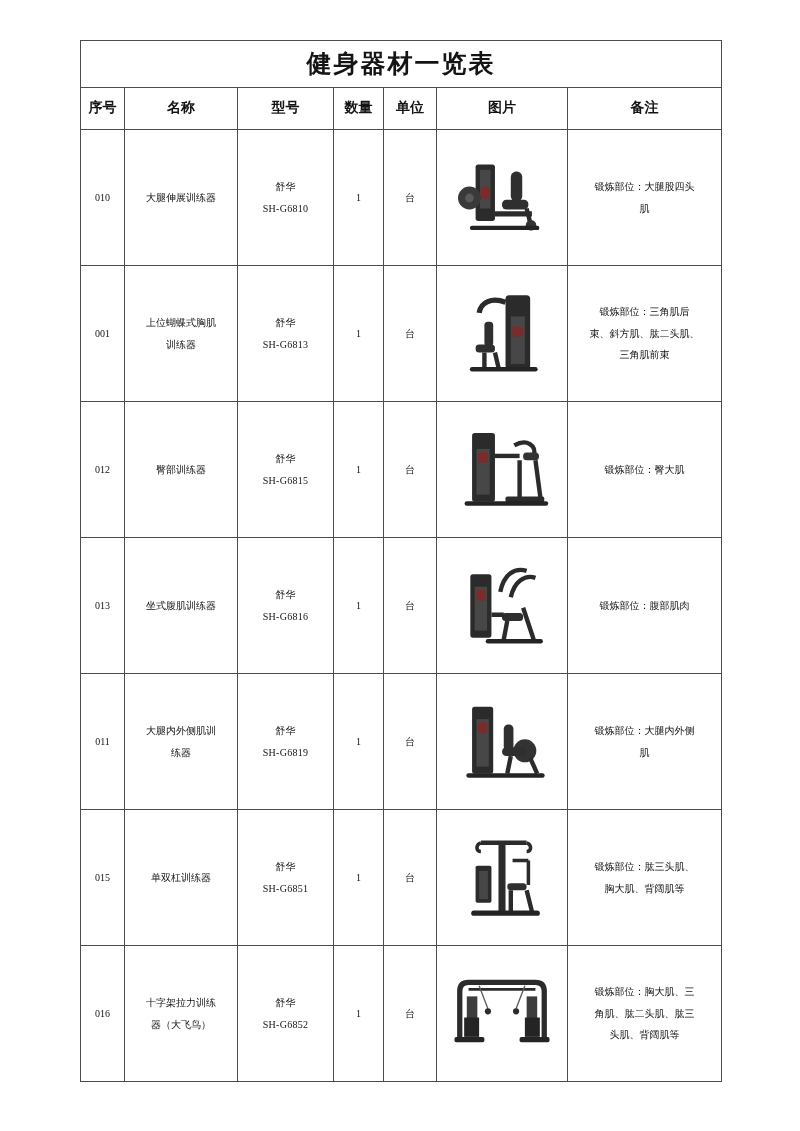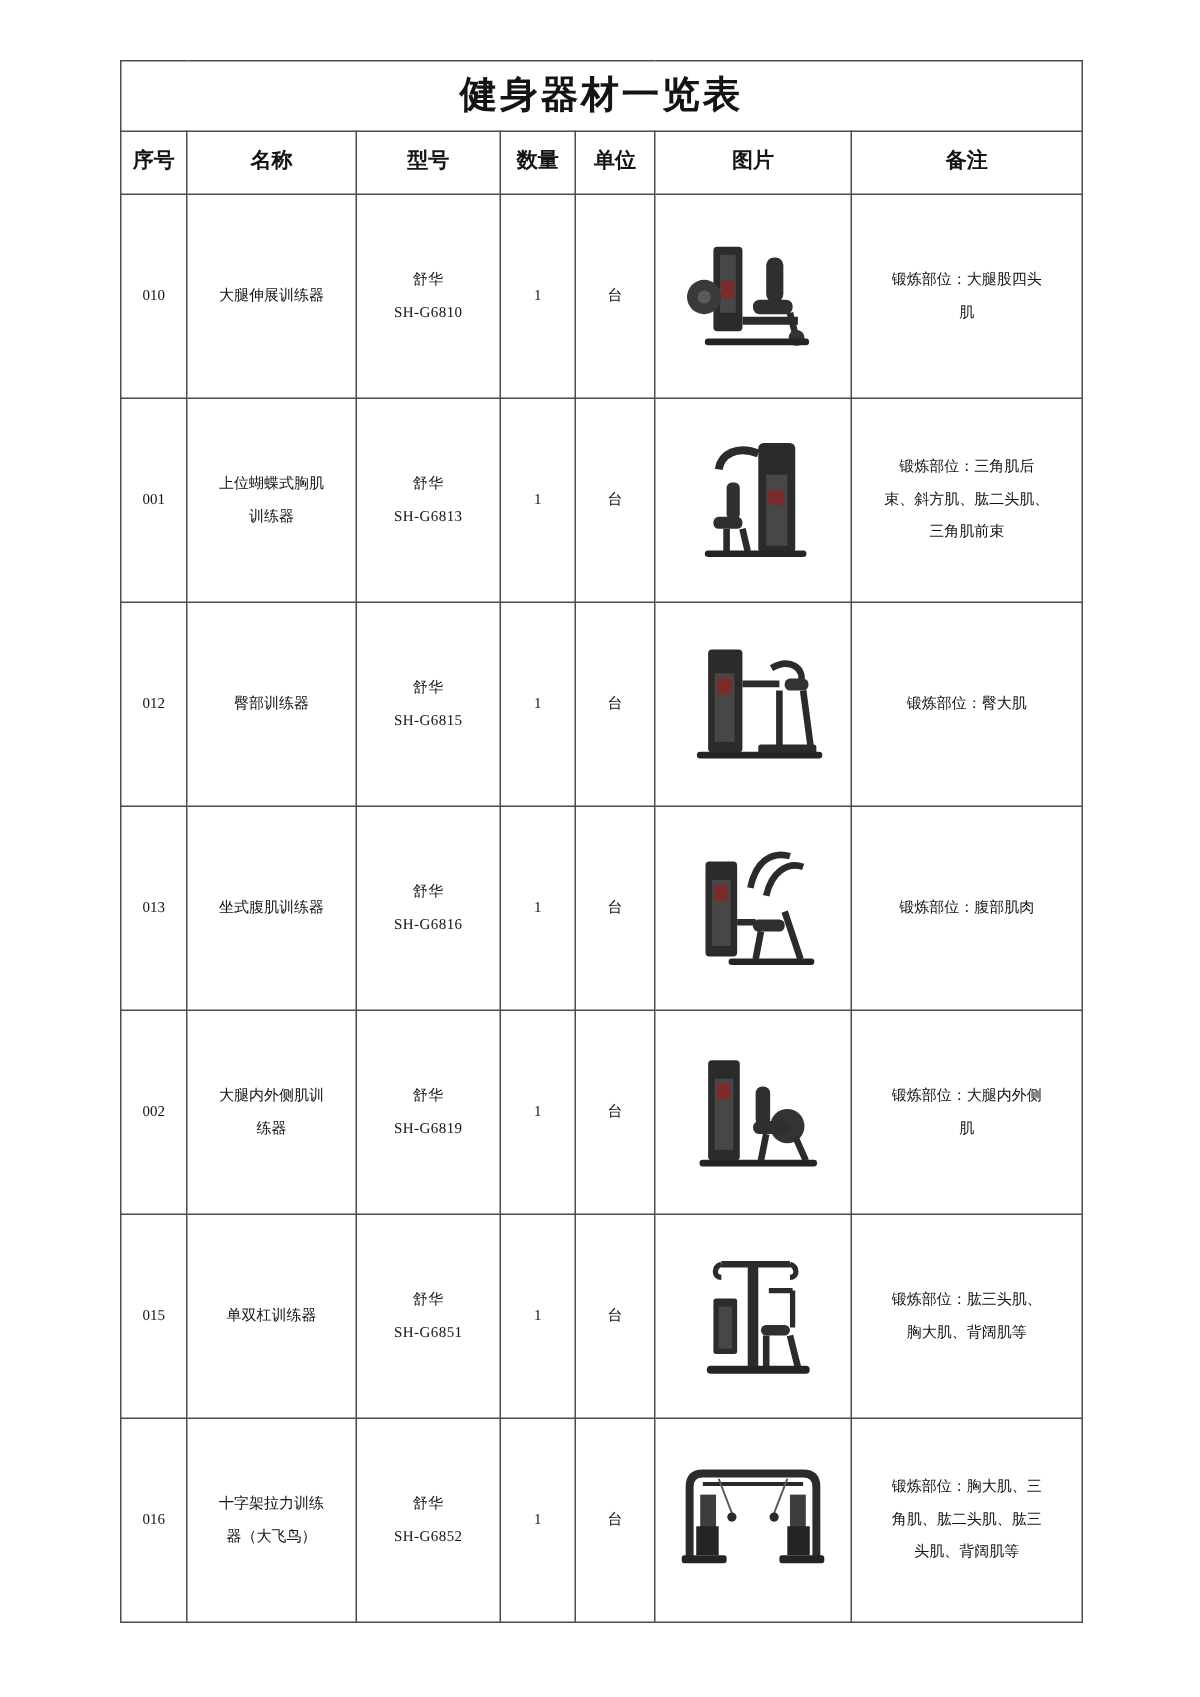--- a/index.html
+++ b/index.html
@@ -132,21 +132,21 @@
                 <path d="M58,34 C62,14 74,6 88,10" stroke="#2b2b2b" stroke-width="5" fill="none"></path>
                 <path d="M70,40 C74,22 86,14 98,18" stroke="#2b2b2b" stroke-width="5" fill="none"></path>
                 <rect x="60" y="58" width="24" height="9" rx="4" fill="#2f2f2f"></rect>
                 <path d="M48,60 H62 M66,67 L62,88 M84,52 L96,88" stroke="#2b2b2b" stroke-width="5" fill="none"></path>
                 <path d="M44,90 H104" stroke="#242424" stroke-width="5" stroke-linecap="round"></path>
               </svg></span>
     </td>
     <td class="c-remark">锻炼部位：腹部肌肉</td>
   </tr>
         <tr class="data-row" style="height: 102px;">
-    <td class="c-no">002</td>
+    <td class="c-no">011</td>
     <td class="c-name">大腿内外侧肌训
 练器</td>
     <td class="c-model">舒华
 SH-G6819</td>
     <td class="c-qty">1</td>
     <td class="c-unit">台</td>
     <td class="c-img">
       <span class="photo"><svg viewBox="0 0 120 100" width="112" height="88">
                 <rect x="26" y="10" width="24" height="76" rx="3" fill="#2b2b2b"></rect>
                 <rect x="31" y="24" width="14" height="54" fill="#474747"></rect>

